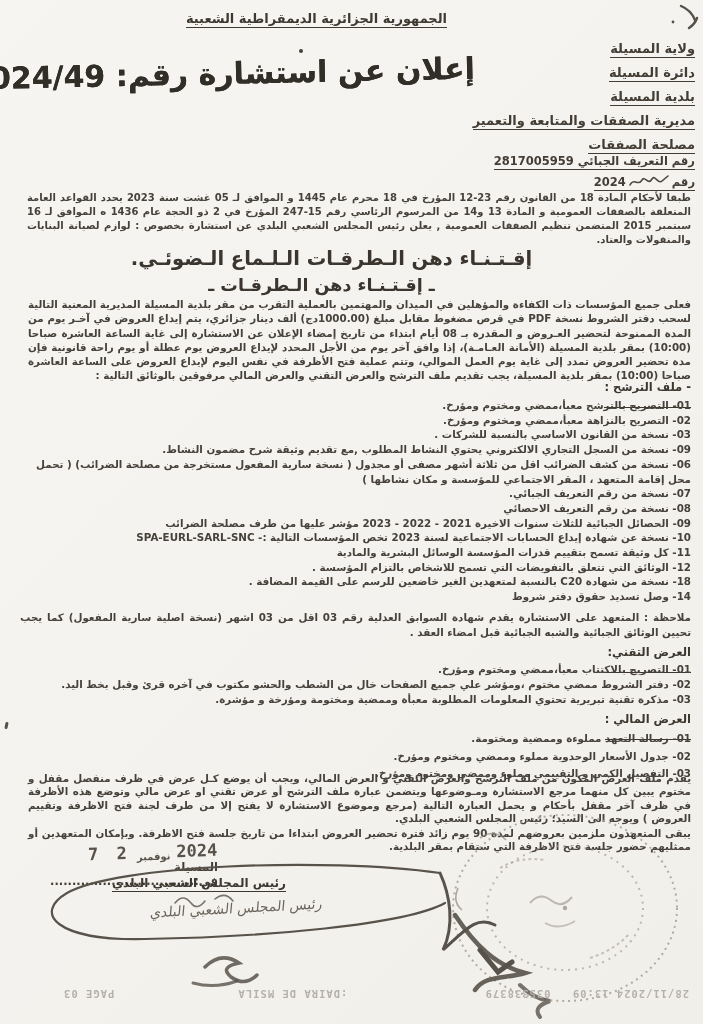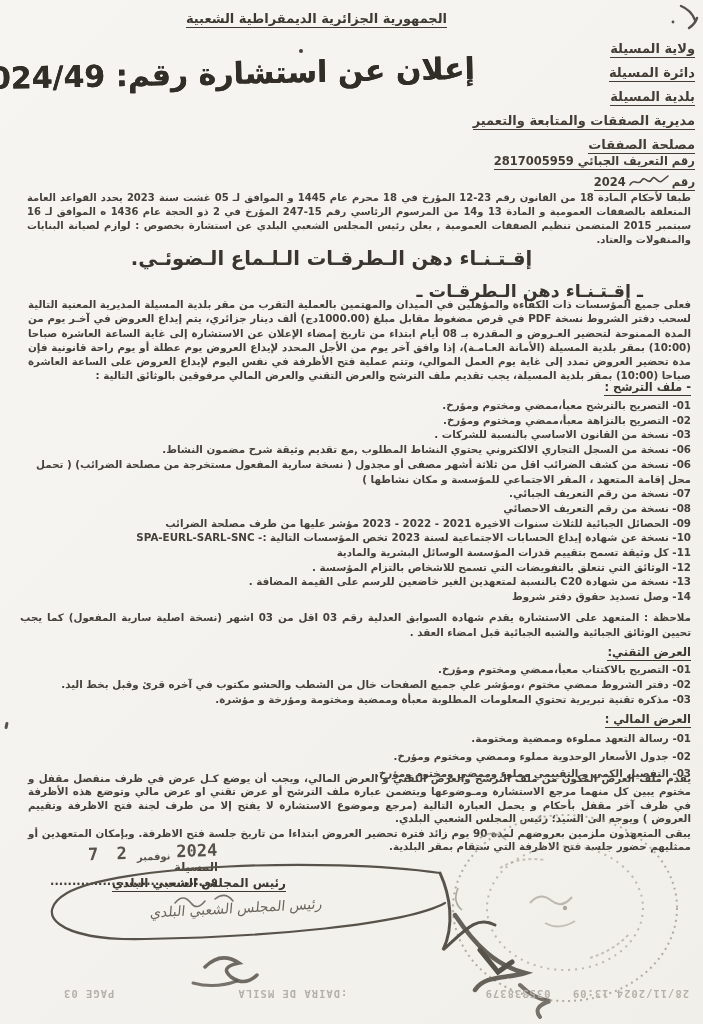--- a/index.html
+++ b/index.html
@@ -18,26 +18,26 @@
     font-size:30px;font-weight:900;color:#312d27;transform:rotate(-1.2deg);
     text-shadow:0 0 .6px #312d27;}
   .taxline{position:absolute;top:154px;right:8px;direction:rtl;font-size:11.5px;
     font-weight:800;color:#433d35;}
   .refline{position:absolute;top:173px;right:8px;direction:rtl;font-size:11.5px;
     font-weight:800;color:#433d35;display:flex;align-items:flex-end;gap:3px;}
   .para{direction:rtl;text-align:justify;font-weight:700;color:#46413a;}
   .p1{position:absolute;top:191px;left:27px;right:12px;font-size:10px;line-height:14px;}
   .subject1{position:absolute;top:247px;left:0;right:40px;text-align:center;direction:rtl;
     font-size:19.5px;font-weight:700;letter-spacing:1.5px;color:#3a352e;}
-  .subject2{position:absolute;top:281px;left:0;right:60px;text-align:right;direction:rtl;
+  .subject2{position:absolute;top:275px;left:0;right:60px;text-align:center;direction:rtl;
     font-size:17.5px;font-weight:700;letter-spacing:1.5px;color:#3a352e;}
   .p2{position:absolute;top:297px;left:28px;right:12px;font-size:10.3px;line-height:14.3px;}
   .sec-head{position:absolute;right:12px;direction:rtl;font-size:11.5px;font-weight:900;
     color:#3c372f;}
-  .sec-head span{border-bottom:1.4px solid currentColor;padding-bottom:1px;}
+  .sec-head span{border-bottom:1.4px solid currentColor;padding-bottom:13px;}
   .h-cand{top:380px;}
   .list{position:absolute;right:12px;left:20px;direction:rtl;text-align:right;
     font-size:10.3px;font-weight:700;color:#46413a;}
   .l-cand{top:398px;line-height:14.7px;}
   .l-cand .item{margin-bottom:0;}
   .note{position:absolute;top:610px;right:12px;left:20px;direction:rtl;text-align:justify;
     font-size:10.3px;font-weight:700;line-height:14.8px;color:#46413a;}
   .h-tech{top:645px;}
   .l-tech{top:662px;line-height:15.2px;right:12px;}
   .h-fin{top:712px;}
@@ -114,29 +114,29 @@
 
   <div class="para p2">فعلى جميع المؤسسات ذات الكفاءة والمؤهلين في الميدان والمهتمين بالعملية التقرب من مقر بلدية المسيلة المديرية المعنية التالية لسحب دفتر الشروط نسخة PDF في قرص مضغوط مقابل مبلغ (1000.00دج) ألف دينار جزائري، يتم إيداع العروض في آخـر يوم من المدة الممنوحة لتحضير العـروض و المقدرة بـ 08 أيام ابتداء من تاريخ إمضاء الإعلان عن الاستشارة إلى غاية الساعة العاشرة صباحا (10:00) بمقر بلدية المسيلة (الأمانة العـامـة)، إذا وافق آخر يوم من الأجل المحدد لإيداع العروض يوم عطلة أو يوم راحة قانونية فإن مدة تحضير العروض تمدد إلى غاية يوم العمل الموالي، وتتم عملية فتح الأظرفة في نفس اليوم لإيداع العروض على الساعة العاشرة صباحا (10:00) بمقر بلدية المسيلة، يجب تقديم ملف الترشح والعرض التقني والعرض المالي مرفوقين بالوثائق التالية :</div>
 
   <div class="sec-head h-cand">
     <span>- ملف الترشح :</span>
   </div>
   <div class="list l-cand">
     <div class="item">01- التصريح بالترشح معبأ،ممضي ومختوم ومؤرخ.</div>
     <div class="item">02- التصريح بالنزاهة معبأ،ممضي ومختوم ومؤرخ.</div>
     <div class="item">03- نسخة من القانون الاساسي بالنسبة للشركات .</div>
-    <div class="item">06- نسخة من السجل التجاري الالكتروني يحتوي النشاط المطلوب ,مع تقديم وثيقة شرح مضمون النشاط.</div>
+    <div class="item">09- نسخة من السجل التجاري الالكتروني يحتوي النشاط المطلوب ,مع تقديم وثيقة شرح مضمون النشاط.</div>
     <div class="item">06- نسخة من كشف الضرائب اقل من ثلاثة أشهر مصفى أو مجدول ( نسخة سارية المفعول مستخرجة من مصلحة الضرائب) ( تحمل محل إقامة المتعهد ، المقر الاجتماعي للمؤسسة و مكان نشاطها )</div>
     <div class="item">07- نسخة من رقم التعريف الجبائي.</div>
     <div class="item">08- نسخة من رقم التعريف الاحصائي</div>
     <div class="item">09- الحصائل الجبائية للثلاث سنوات الاخيرة 2021 - 2022 - 2023 مؤشر عليها من طرف مصلحة الضرائب</div>
     <div class="item">10- نسخة عن شهادة إيداع الحسابات الاجتماعية لسنة 2023 تخص المؤسسات التالية :- SPA-EURL-SARL-SNC</div>
     <div class="item">11- كل وثيقة تسمح بتقييم قدرات المؤسسة الوسائل البشرية والمادية</div>
     <div class="item">12- الوثائق التي تتعلق بالتفويضات التي تسمح للاشخاص بالتزام المؤسسة .</div>
-    <div class="item">13- نسخة من شهادة C20 بالنسبة لمتعهدين الغير خاضعين للرسم على القيمة المضافة .</div>
+    <div class="item">18- نسخة من شهادة C20 بالنسبة لمتعهدين الغير خاضعين للرسم على القيمة المضافة .</div>
     <div class="item">14- وصل تسديد حقوق دفتر شروط</div>
   </div>
 
   <div class="note">ملاحظة : المتعهد على الاستشارة يقدم شهادة السوابق العدلية رقم 03 اقل من 03 اشهر (نسخة اصلية سارية المفعول) كما يجب تحيين الوثائق الجبائية والشبه الجبائية قبل امضاء العقد .</div>
 
   <div class="sec-head h-tech">
     <span>العرض التقني:</span>
   </div>
   <div class="list l-tech">
     <div class="item">01- التصريح بالاكتتاب معبأ،ممضي ومختوم ومؤرخ.</div>

